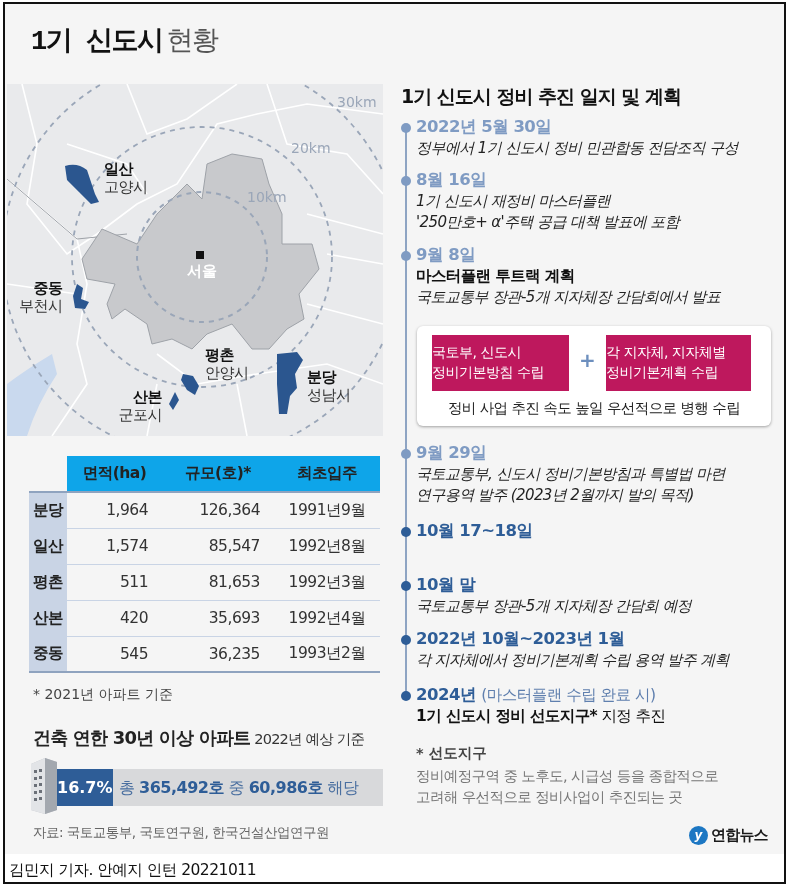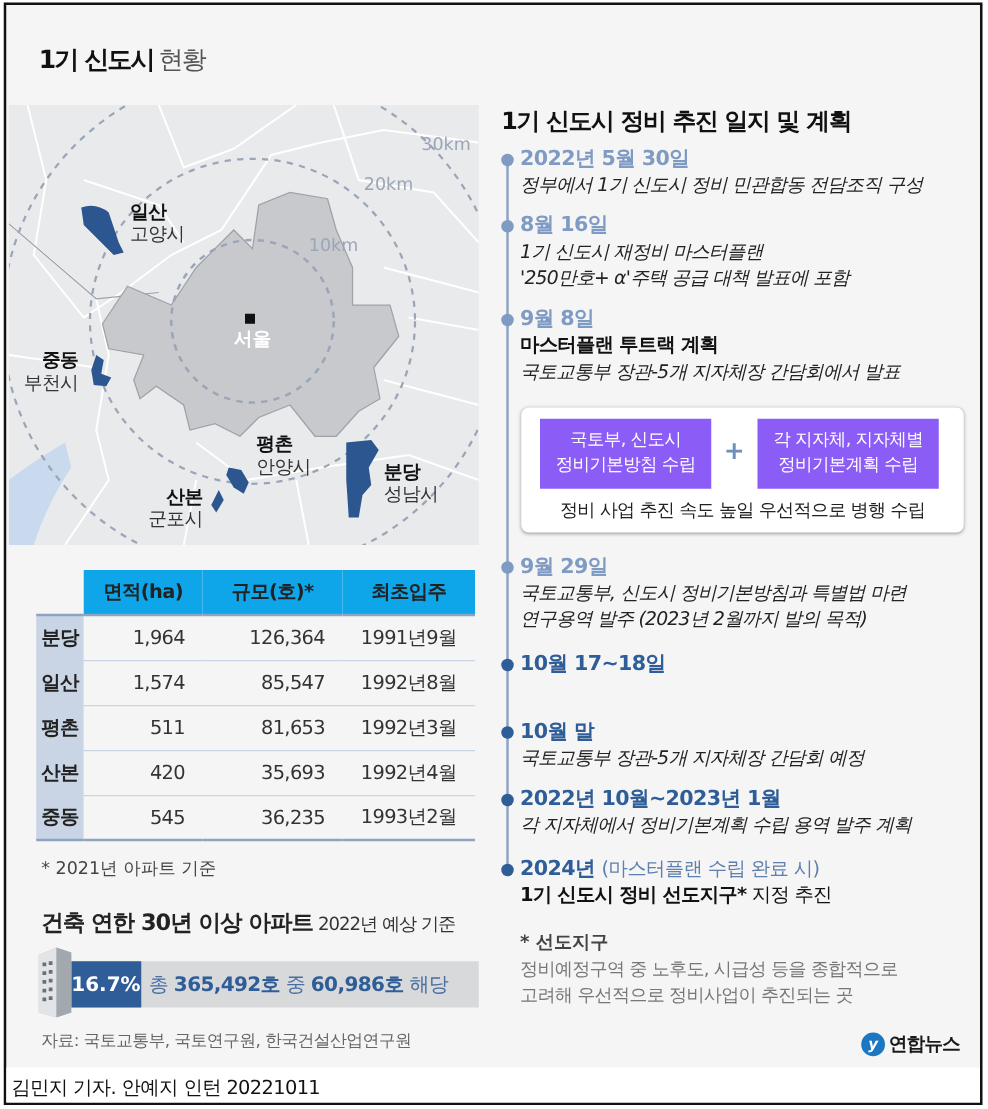--- a/index.html
+++ b/index.html
@@ -2,21 +2,21 @@
 <html><head>
 <meta charset="utf-8">
 <style>
   * { box-sizing: border-box; margin: 0; padding: 0; }
   html, body { width: 790px; height: 887px; background: #ffffff; overflow: hidden; }
   body { font-family: "DejaVu Sans", "Liberation Sans", sans-serif; color: #222; position: relative; }
   .frame {
     position: absolute; left: 3px; top: 2px; width: 783px; height: 882px;
     border: 2px solid #111; background: #f5f5f5; overflow: hidden;
   }
-  .title { position: absolute; left: 26px; top: 30px; font-size: 20px; letter-spacing: -1.5px; }
+  .title { position: absolute; left: 26px; top: 18px; font-size: 27px; letter-spacing: -1.5px; font-family: Liberation Mono, monospace; }
   .title b { font-weight: bold; color: #111; }
   .title span.light { font-weight: normal; color: #555; margin-left: 4px; }
 
   
   .map { position: absolute; left: 2px; top: 80px; width: 376px; height: 352px; background: #e9eaec; overflow: hidden; }
   .map svg { position: absolute; left: 0; top: 0; }
   .map .lbl { position: absolute; font-size: 15px; line-height: 18px; letter-spacing: -0.5px; }
   .map .lbl b { display: block; font-weight: bold; color: #111; }
   .map .lbl .sub { color: #333; }
   .map .km { position: absolute; font-size: 14px; color: #9aa6b8; }
@@ -54,21 +54,21 @@
   .tl-item { position: absolute; left: 396px; }
   .tl-dot { position: absolute; left: 0; top: 7px; width: 10px; height: 10px; border-radius: 50%; background: #7f9bc3; }
   .tl-dot.dark { background: #2e5d97; }
   .tl-date { margin-left: 15px; font-size: 16.5px; font-weight: bold; color: #7f9bc3; letter-spacing: -0.5px; }
   .tl-date.dark { color: #2e5d97; }
   .tl-date .paren { font-weight: normal; font-size: 15.5px; color: #5f7fae; }
   .tl-desc { margin-left: 15px; font-size: 15px; color: #222; line-height: 21px; letter-spacing: -0.6px; white-space: pre-line; font-style: italic; }
   .tl-strong { margin-left: 15px; font-size: 15.5px; font-weight: bold; color: #111; letter-spacing: -0.6px; }
 
   .plan-box { position: absolute; left: 412px; top: 322px; width: 354px; height: 100px; background: #fff; border-radius: 6px; box-shadow: 0 1px 3px rgba(0,0,0,0.35); }
-  .plan-a, .plan-b { position: absolute; top: 9px; height: 56px; background: #8b5cf6; color: #fff; font-size: 14px; text-align: center; line-height: 20px; padding-top: 7px; letter-spacing: -0.5px; }
+  .plan-a, .plan-b { position: absolute; top: 9px; height: 56px; background: #be185d; color: #fff; font-size: 14px; text-align: left; line-height: 20px; padding-top: 7px; letter-spacing: -0.5px; }
   .plan-a { left: 15px; width: 137px; }
   .plan-b { left: 189px; width: 145px; }
   .plus { position: absolute; left: 162px; top: 22px; font-size: 20px; font-weight: bold; color: #6d8fbe; }
   .plan-caption { position: absolute; left: 0; top: 73px; width: 100%; text-align: center; font-size: 14.5px; color: #222; letter-spacing: -0.6px; }
 
   .note-title { position: absolute; left: 411px; top: 740px; font-size: 14.5px; font-weight: bold; color: #444; }
   .note-body { position: absolute; left: 411px; top: 762px; font-size: 14.5px; line-height: 21px; color: #777; letter-spacing: -0.6px; white-space: pre-line; }
 
   .logo { position: absolute; left: 684px; top: 822px; display: flex; align-items: center; }
   .logo-mark { width: 19px; height: 19px; border-radius: 50%; background: #1c77c3; color: #fff; font-size: 12px; font-style: italic; font-weight: bold; text-align: center; line-height: 19px; margin-right: 3px; }
@@ -117,21 +117,21 @@
 
       <g fill="#2b568f">
         <path d="M58 82 Q70 78 80 86 L88 110 L92 118 L84 120 L72 108 L60 96 Z"></path>
         <path d="M70 200 L76 204 L74 215 L82 218 L78 225 L68 224 L66 212 Z"></path>
         <path d="M176 290 L186 292 L192 302 L188 311 L180 306 L174 296 Z"></path>
         <path d="M168 308 L172 316 L166 326 L162 320 Z"></path>
         <path d="M270 270 L290 268 L296 276 L288 290 L290 304 L283 312 L280 330 L272 330 L270 300 Z"></path>
       </g>
       <rect x="189" y="167" width="8" height="8" fill="#111"></rect>
     </svg>
-    <div class="km" style="left:330px;top:24px;text-align:right;">30km</div>
+    <div class="km" style="left:330px;top:10px;text-align:right;">30km</div>
     <div class="km" style="left:284px;top:56px;">20km</div>
     <div class="km" style="left:240px;top:105px;">10km</div>
     <div class="seoul" style="left:180px;top:178px;">서울</div>
 
     <div class="lbl" style="left:97px;top:76px;">
       <b>일산</b><span class="sub">고양시</span>
     </div>
     <div class="lbl" style="left:12px;top:195px;text-align:right;">
       <b style="padding-left:14px;">중동</b><span class="sub">부천시</span>
     </div>

